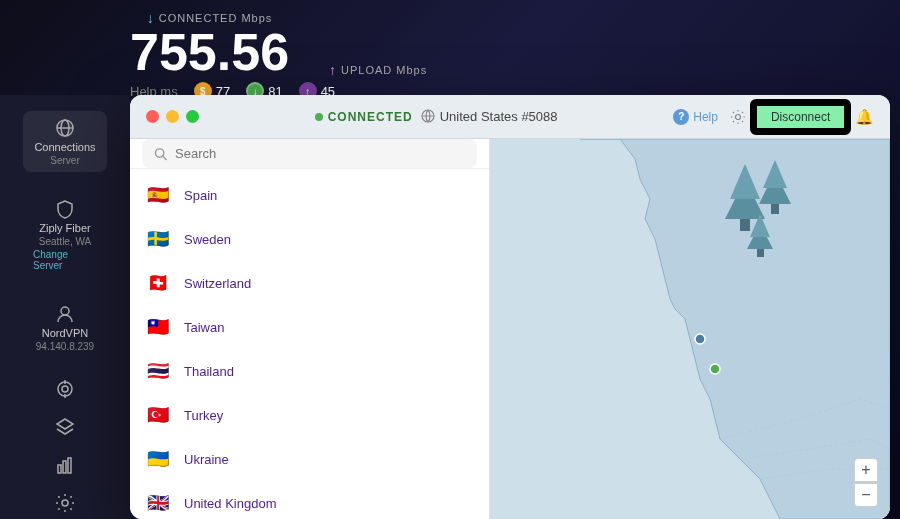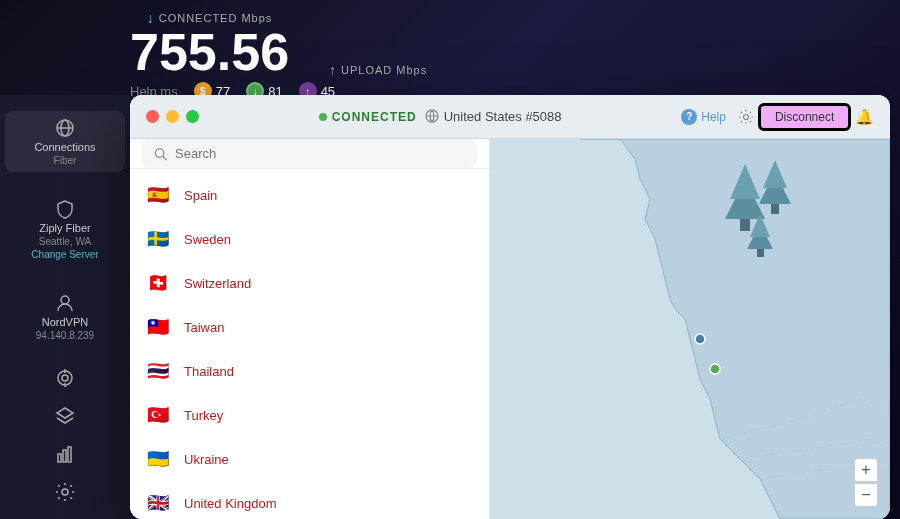--- a/index.html
+++ b/index.html
@@ -107,21 +107,21 @@
     }
 
     .sidebar-nav-item {
       display: flex;
       flex-direction: column;
       align-items: center;
       gap: 2px;
       cursor: pointer;
       padding: 6px 10px;
       border-radius: 8px;
-      width: 120px;
+      width: 84px;
     }
 
     .sidebar-nav-item.active {
       background: rgba(255,255,255,0.08);
     }
 
     .sidebar-nav-icon {
       width: 22px;
       height: 22px;
       color: #aaa;
@@ -233,22 +233,22 @@
     .help-btn {
       display: flex;
       align-items: center;
       gap: 4px;
       font-size: 12px;
       color: #5b9bd5;
       cursor: pointer;
     }
 
     .disconnect-btn {
-      background: #f0abfc;
-      border: 3px solid #000000;
+      background: #86efac;
+      border: 7px solid #000000;
       border-radius: 6px;
       padding: 4px 14px;
       font-size: 12px;
       color: #333;
       cursor: pointer;
       text-align: center;
     }
 
     .bell-icon {
       font-size: 15px;
@@ -317,21 +317,21 @@
       border-radius: 50%;
       display: flex;
       align-items: center;
       justify-content: center;
       font-size: 18px;
       flex-shrink: 0;
     }
 
     .server-item-name {
       font-size: 13px;
-      color: #b91c1c;
+      color: #4c1d95;
     }
 
     
     .map-area {
       flex: 1;
       position: relative;
       background: #d6e8f0;
       overflow: hidden;
     }
 
@@ -433,21 +433,21 @@
 <div class="app-sidebar">
   <div class="sidebar-nav-item active">
     <div class="sidebar-nav-icon">
       <svg width="20" height="20" viewBox="0 0 20 20" fill="none">
         <circle cx="10" cy="10" r="8" stroke="#aaa" stroke-width="1.5"></circle>
         <line x1="2" y1="10" x2="18" y2="10" stroke="#aaa" stroke-width="1.5"></line>
         <ellipse cx="10" cy="10" rx="4" ry="8" stroke="#aaa" stroke-width="1.5"></ellipse>
       </svg>
     </div>
     <span class="sidebar-nav-label">Connections</span>
-    <span class="sidebar-nav-sublabel">Fiber</span>
+    <span class="sidebar-nav-sublabel">Server</span>
   </div>
 
   <div class="sidebar-nav-item">
     <div class="sidebar-nav-icon">
       <svg width="20" height="20" viewBox="0 0 20 20" fill="none">
         <path d="M10 2L3 5v5c0 4.5 3 8 7 9 4-1 7-4.5 7-9V5L10 2z" stroke="#aaa" stroke-width="1.5" fill="none"></path>
       </svg>
     </div>
     <span class="sidebar-nav-label">Ziply Fiber</span>
     <span class="sidebar-nav-sublabel">Seattle, WA</span>

